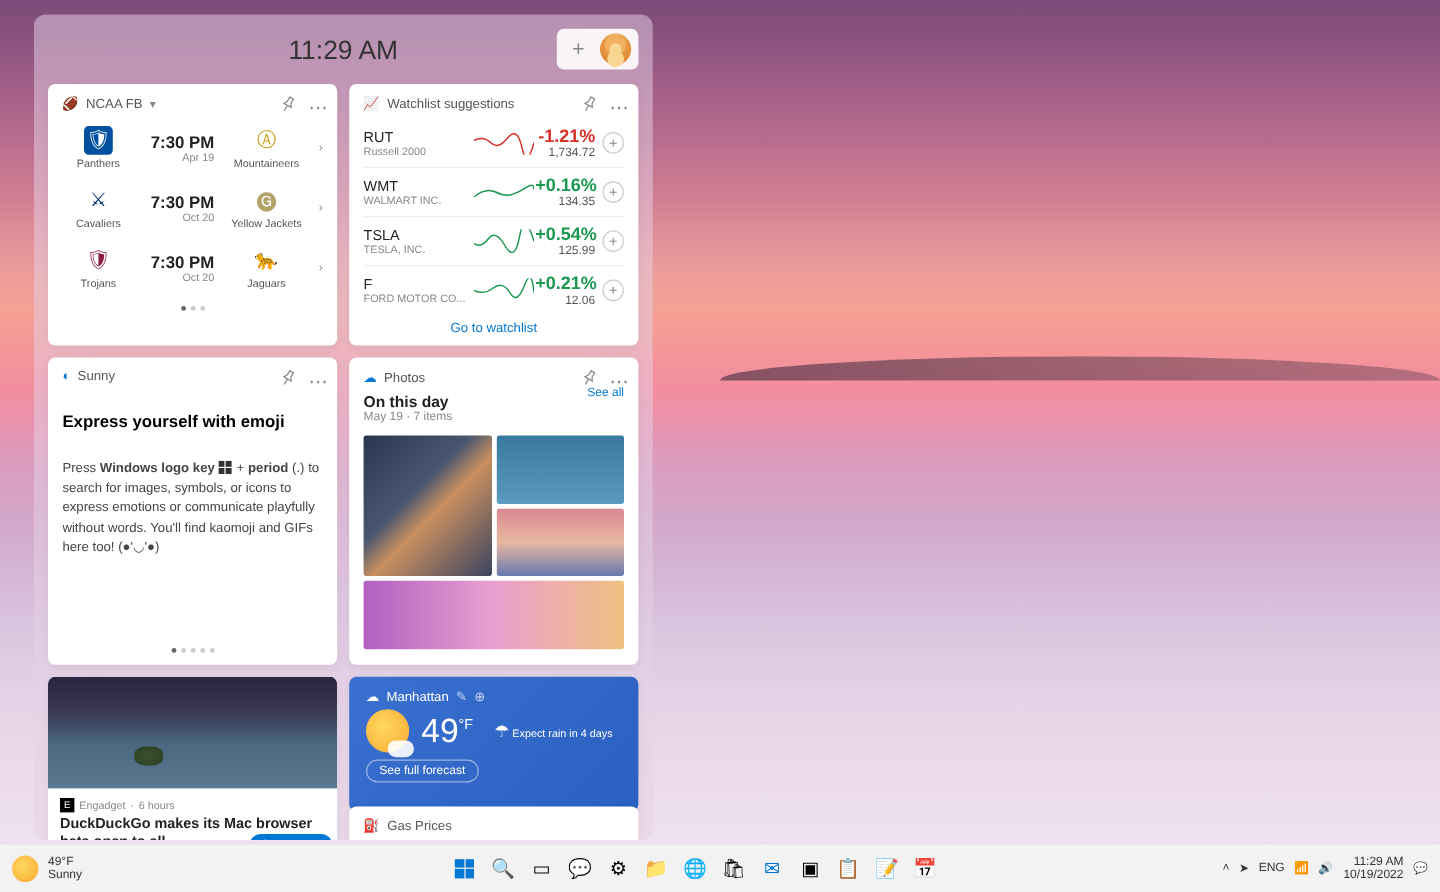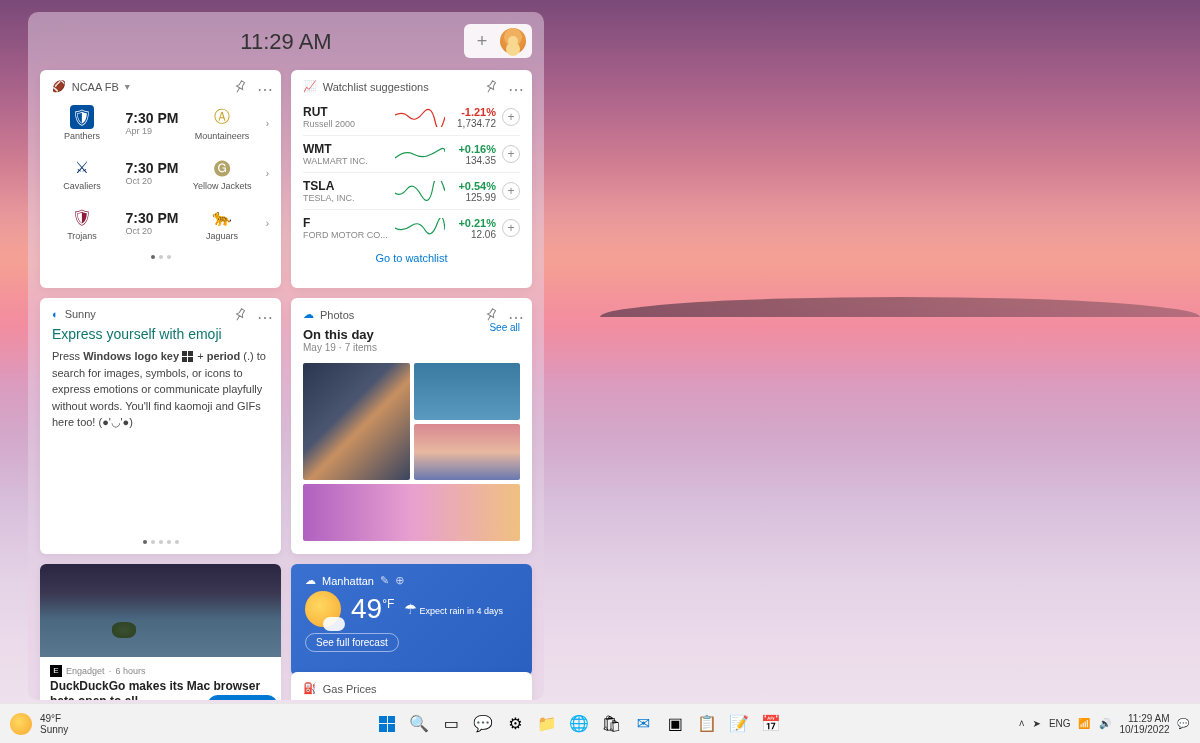--- a/index.html
+++ b/index.html
@@ -20,41 +20,41 @@
 .card-actions{position:absolute;top:10px;right:10px;display:flex;gap:10px;align-items:center}
 .pin-icon,.more-icon{width:14px;height:14px;cursor:pointer;color:#888}
 .pin-icon svg{transform:rotate(30deg)}
 .chev{font-size:10px;color:#888}
 
 .sports-card{height:218px}
 .sports-rows{display:flex;flex-direction:column;gap:2px;margin-top:4px}
 .sports-row{display:flex;align-items:center;justify-content:space-between;padding:6px 0}
 .team{display:flex;flex-direction:column;align-items:center;width:60px;font-size:9px;color:#555}
 .team-logo{width:24px;height:24px;border-radius:4px;margin-bottom:2px;display:flex;align-items:center;justify-content:center;font-size:16px}
-.game-time{text-align:left}
+.game-time{text-align:right}
 .game-time .t{font-size:14px;font-weight:600;color:#222}
 .game-time .d{font-size:9px;color:#888}
 
 .watch-card{height:218px}
 .stock-row{display:flex;align-items:center;padding:6px 0;border-bottom:1px solid #f0f0f0}
 .stock-info{flex:0 0 90px}
-.stock-sym{font-size:12px;font-weight:700;color:#222}
+.stock-sym{font-size:12px;font-weight:400;color:#222}
 .stock-name{font-size:9px;color:#888;white-space:nowrap;overflow:hidden;text-overflow:ellipsis}
 .spark{flex:1;height:24px;display:flex;align-items:center;justify-content:center}
 .spark svg{width:50px;height:20px}
 .stock-vals{text-align:right;width:50px}
-.pct{font-size:11px;font-weight:600}
+.pct{font-size:15px;font-weight:600}
 .pct.up{color:#1a9850}
 .pct.dn{color:#d73027}
 .price{font-size:10px;color:#555}
 .add-circ{width:18px;height:18px;border:1px solid #ccc;border-radius:50%;display:flex;align-items:center;justify-content:center;color:#888;font-size:12px;margin-left:6px;cursor:pointer}
 .watch-footer{text-align:center;font-size:11px;color:#0078d4;margin-top:6px;cursor:pointer}
 
 .tips-card{height:256px}
-.tips-title{font-size:14px;font-weight:400;color:#0f766e;margin:6px 0}
+.tips-title{font-size:14px;font-weight:700;color:#000000;margin:23px 0}
 .tips-body{font-size:11px;color:#444;line-height:1.5}
 .tips-body b{font-weight:600}
 .win-key{display:inline-block;width:12px;height:12px;vertical-align:middle}
 
 .photos-card{height:256px;padding-bottom:0}
 .photos-title{font-size:13px;font-weight:600;color:#222}
 .photos-sub{font-size:10px;color:#888}
 .see-all{position:absolute;right:12px;top:24px;font-size:10px;color:#0078d4;cursor:pointer}
 .photo-grid{display:grid;grid-template-columns:1fr 1fr;gap:4px;margin-top:10px;height:178px}
 .ph{background:#ccc;border-radius:2px}
@@ -71,21 +71,21 @@
 .news-title{font-size:12px;font-weight:600;color:#222;line-height:1.3;margin-top:2px}
 .see-more{position:absolute;bottom:4px;right:4px;background:#0078d4;color:#fff;font-size:10px;padding:4px 10px;border-radius:12px;cursor:pointer}
 
 .weather-card{height:112px;background:linear-gradient(135deg,#3a70d0,#2a60c0);color:#fff;padding:10px 14px}
 .weather-loc{font-size:11px;display:flex;align-items:center;gap:6px}
 .weather-main{display:flex;align-items:center;gap:10px;margin-top:4px}
 .sun-icon{width:36px;height:36px;background:radial-gradient(circle at 40% 40%,#ffd860,#f8a830);border-radius:50%;position:relative}
 .sun-icon::after{content:'';position:absolute;bottom:-4px;right:-4px;width:22px;height:14px;background:#fff;border-radius:10px;opacity:.9}
 .temp{font-size:28px;font-weight:300}
 .temp sup{font-size:12px}
-.forecast-msg{font-size:9px;text-align:left;flex:1}
+.forecast-msg{font-size:9px;text-align:center;flex:1}
 .umbrella{font-size:14px}
 .see-forecast{font-size:10px;border:1px solid rgba(255,255,255,.5);border-radius:12px;padding:3px 10px;display:inline-block;margin-top:6px;cursor:pointer}
 
 .gas-card{height:56px;margin-top:-14px}
 .gas-body{display:flex;align-items:center;justify-content:space-between}
 .gas-price{font-size:20px;color:#0078d4;font-weight:300;letter-spacing:6px}
 
 .dots{display:flex;justify-content:center;gap:4px;margin-top:8px}
 .dot{width:4px;height:4px;border-radius:50%;background:#ccc}
 .dot.active{background:#666}

